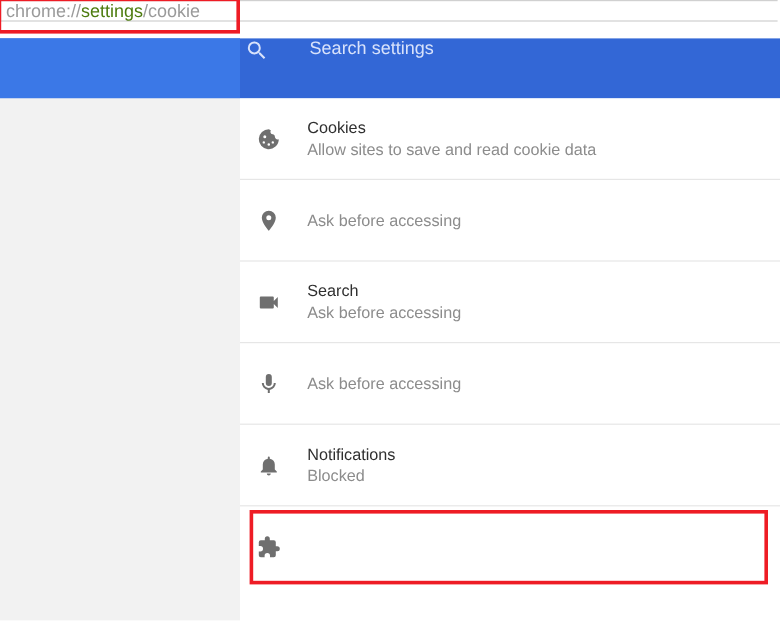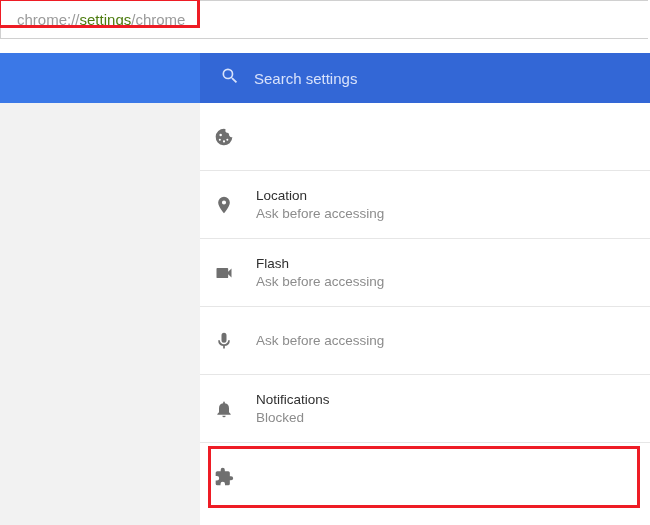--- a/index.html
+++ b/index.html
@@ -1,25 +1,25 @@
 <!DOCTYPE html>
 <html><head>
 <meta charset="utf-8">
 <style>
   * { box-sizing: border-box; margin: 0; padding: 0; }
   html, body { width: 650px; height: 525px; font-family: Arial, "Segoe UI", sans-serif; overflow: hidden; background: #fff; }
 
   .url-bar {
     width: 648px;
-    height: 39px;
+    height: 18px;
     border: 1px solid #d0d0d0;
     border-right: none;
     display: flex;
     align-items: center;
-    padding: 0 16px;
+    padding: 0 4px;
     font-size: 15px;
     color: #9a9a9a;
     position: relative;
   }
   .url-bar .bold { color: #4d7c0f; font-weight: 400; }
   .url-highlight {
     position: absolute;
     top: -3px; left: -3px;
     width: 202px; height: 30px;
     border: 3px solid #ee1c25;
@@ -30,23 +30,23 @@
   .blue-bar {
     height: 50px;
     background: #3367d6;
     display: flex;
     align-items: stretch;
   }
   .blue-left { width: 200px; background: #3b78e7; }
   .search-wrap {
     flex: 1;
     display: flex;
-    align-items: center;
-    gap: 14px;
-    padding-left: 20px;
+    align-items: flex-start;
+    gap: 34px;
+    padding-left: 4px;
     color: #d8e2fb;
   }
   .search-wrap input {
     background: transparent;
     border: none;
     outline: none;
     color: #d8e2fb;
     font-size: 15px;
     width: 300px;
   }
@@ -85,21 +85,21 @@
     pointer-events: none;
   }
   .flash-row .text-cell { z-index: 1; }
 </style>
 </head>
 <body>
 
 <div class="url-bar">
   <span>chrome://</span>
     <span class="bold">settings</span>
-    <span>/chrome</span>
+    <span>/cookie</span>
   <div class="url-highlight"></div>
 </div>
 <div class="gap1"></div>
 
 <div class="blue-bar">
   <div class="blue-left"></div>
   <div class="search-wrap">
     <span>
       <svg viewBox="0 0 24 24">
           <path d="M15.5 14h-.79l-.28-.27A6.471 6.471 0 0016 9.5 6.5 6.5 0 109.5 16c1.61 0 3.09-.59 4.23-1.57l.27.28v.79l5 4.99L20.49 19l-4.99-5zM9.5 14A4.5 4.5 0 1114 9.5 4.494 4.494 0 019.5 14z"></path>
@@ -112,42 +112,45 @@
 <div class="body-area">
   <div class="sidebar"></div>
   <div class="content">
 
     <div class="row">
       <div class="icon-cell">
         <svg viewBox="0 0 24 24">
             <path d="M12 2a10 10 0 00-1 19.95A10 10 0 0022 12c-2 1-4-1-4-3 0-1-1-2-2-2-2 0-3-2-2-4a9.9 9.9 0 00-2-1zM8 8a1.5 1.5 0 110 3 1.5 1.5 0 010-3zm-1 6a1.2 1.2 0 110 2.4A1.2 1.2 0 017 14zm5 2a1.3 1.3 0 110 2.6 1.3 1.3 0 010-2.6zm4-2a1.2 1.2 0 110 2.4 1.2 1.2 0 010-2.4z"></path>
           </svg>
       </div>
+      <div class="text-cell">
+        <span class="row-title">Cookies</span>
+        <span class="row-sub">Allow sites to save and read cookie data</span>
+      </div>
     </div>
 
     <div class="row">
       <div class="icon-cell">
         <svg viewBox="0 0 24 24">
             <path d="M12 2a7 7 0 00-7 7c0 5.25 7 13 7 13s7-7.75 7-13a7 7 0 00-7-7zm0 9.5A2.5 2.5 0 1114.5 9 2.5 2.5 0 0112 11.5z"></path>
           </svg>
       </div>
       <div class="text-cell">
-        <span class="row-title">Location</span>
         <span class="row-sub">Ask before accessing</span>
       </div>
     </div>
 
     <div class="row">
       <div class="icon-cell">
         <svg viewBox="0 0 24 24">
             <path d="M17 10.5V7a1 1 0 00-1-1H4a1 1 0 00-1 1v10a1 1 0 001 1h12a1 1 0 001-1v-3.5l4 4v-11z"></path>
           </svg>
       </div>
       <div class="text-cell">
-        <span class="row-title">Flash</span>
+        <span class="row-title">Search</span>
         <span class="row-sub">Ask before accessing</span>
       </div>
     </div>
 
     <div class="row">
       <div class="icon-cell">
         <svg viewBox="0 0 24 24">
             <path d="M12 14a3 3 0 003-3V5a3 3 0 10-6 0v6a3 3 0 003 3zm5-3a5 5 0 01-10 0H5a7 7 0 006 6.92V21h2v-3.08A7 7 0 0019 11z"></path>
           </svg>
       </div>

